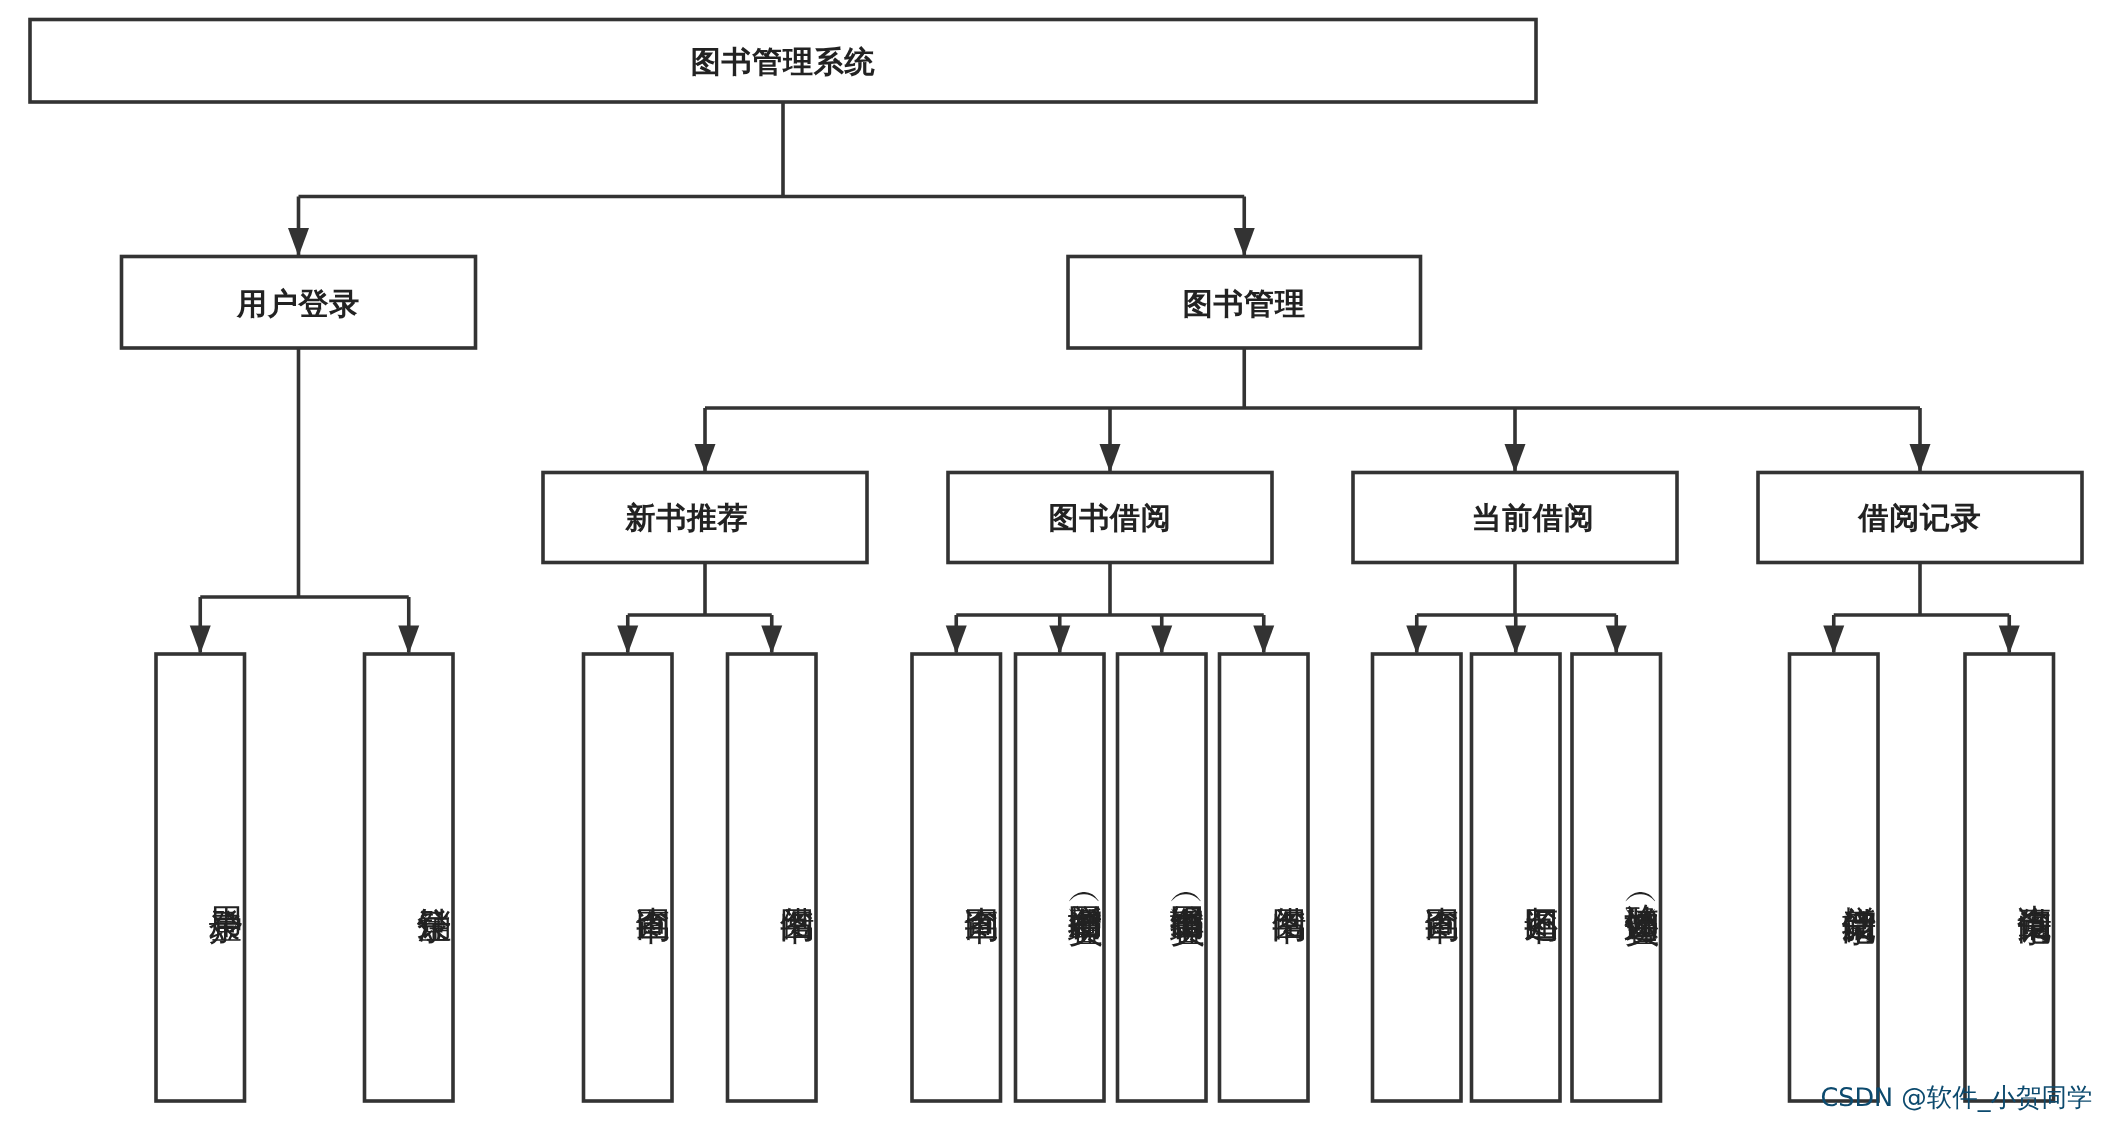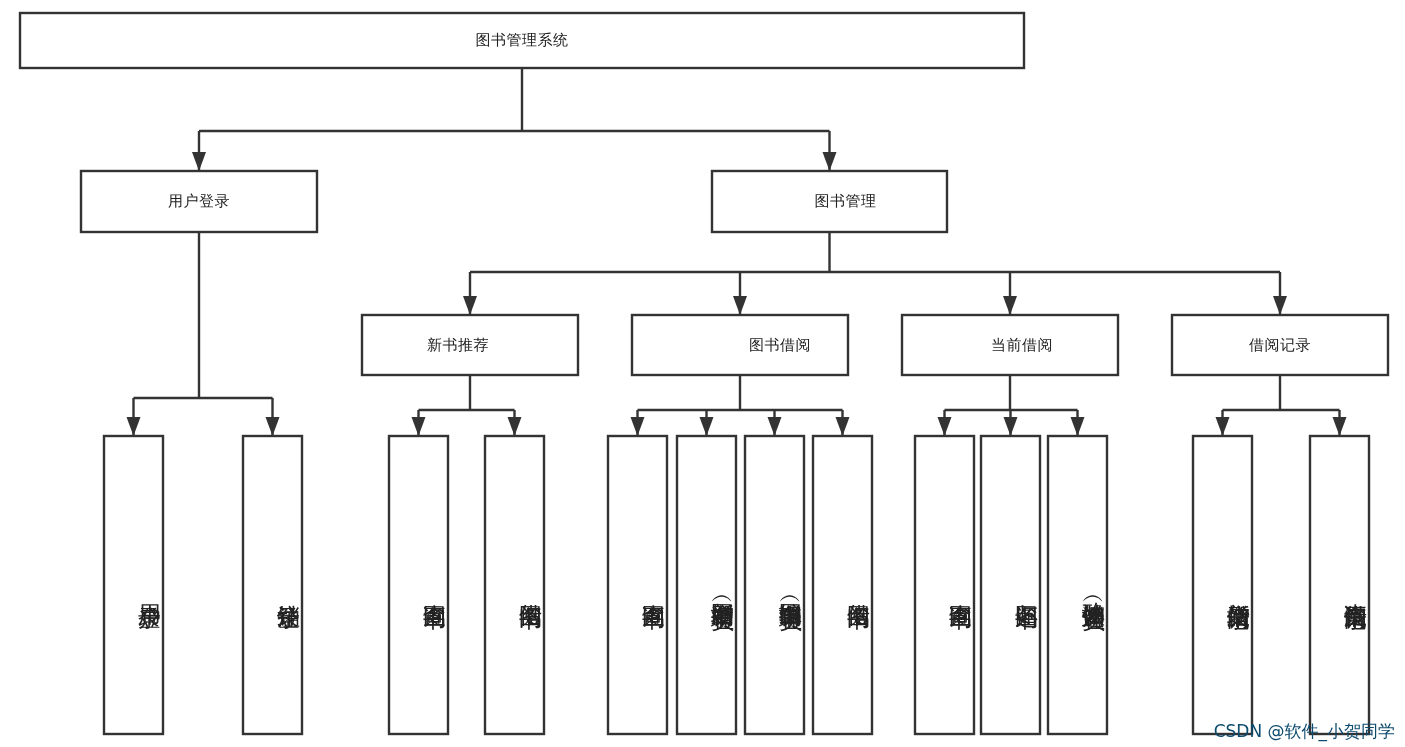--- a/index.html
+++ b/index.html
@@ -46,22 +46,23 @@
     display: flex;
     align-items: center;
     justify-content: center;
     color: #222222;
     font-family: "DejaVu Sans", "Liberation Sans", sans-serif;
     text-align: center;
     pointer-events: none;
     letter-spacing: 0.5px;
   }
   .node-label.horizontal {
-    font-size: 15px;
+    font-size: 20px;
     line-height: 1.1;
+    font-weight: bold;
   }
   .node-label.vertical {
     writing-mode: vertical-rl;
     text-orientation: upright;
     font-size: 23px;
     line-height: 1.18;
     align-items: flex-start;
     justify-content: center;
     padding-top: 6px;
     box-sizing: border-box;
@@ -154,23 +155,23 @@
       <line x1="1222.5" y1="410" x2="1339.5" y2="410" class="connector"></line>
       <line x1="1222.5" y1="410" x2="1222.5" y2="435" class="connector"></line>
       <polygon points="1215.5,417 1229.5,417 1222.5,436" class="arrow-head"></polygon>
       <line x1="1339.5" y1="410" x2="1339.5" y2="435" class="connector"></line>
       <polygon points="1332.5,417 1346.5,417 1339.5,436" class="arrow-head"></polygon>
     </svg>
 
   <div id="label-layer">
       <div class="node-label horizontal" style="left: 20px; top: 13px; width: 1004px; height: 55px;">图书管理系统</div>
       <div class="node-label horizontal" style="left: 81px; top: 171px; width: 236px; height: 61px;">用户登录</div>
-      <div class="node-label horizontal" style="left: 712px; top: 171px; width: 235px; height: 61px; margin-left: 16px;">图书管理</div>
+      <div class="node-label horizontal" style="left: 712px; top: 171px; width: 235px; height: 61px;">图书管理</div>
       <div class="node-label horizontal" style="left: 362px; top: 315px; width: 192px; height: 60px;">新书推荐</div>
-      <div class="node-label horizontal" style="left: 632px; top: 315px; width: 216px; height: 60px; padding-left: 40px;">图书借阅</div>
+      <div class="node-label horizontal" style="left: 632px; top: 315px; width: 216px; height: 60px;">图书借阅</div>
       <div class="node-label horizontal" style="left: 902px; top: 315px; width: 240px; height: 60px;">当前借阅</div>
       <div class="node-label horizontal" style="left: 1172px; top: 315px; width: 216px; height: 60px;">借阅记录</div>
       <div class="node-label vertical" style="left: 104px; top: 436px; width: 59px; height: 298px;">用户登录</div>
       <div class="node-label vertical" style="left: 243px; top: 436px; width: 59px; height: 298px;">注销登录</div>
       <div class="node-label vertical" style="left: 389px; top: 436px; width: 59px; height: 298px;">查询图书</div>
       <div class="node-label vertical" style="left: 485px; top: 436px; width: 59px; height: 298px;">借阅图书</div>
       <div class="node-label vertical" style="left: 608px; top: 436px; width: 59px; height: 298px;">查询图书</div>
       <div class="node-label vertical" style="left: 677px; top: 436px; width: 59px; height: 298px;">新增图书（管理员）</div>
       <div class="node-label vertical" style="left: 745px; top: 436px; width: 59px; height: 298px;">编辑图书（管理员）</div>
       <div class="node-label vertical" style="left: 813px; top: 436px; width: 59px; height: 298px;">借阅图书</div>

